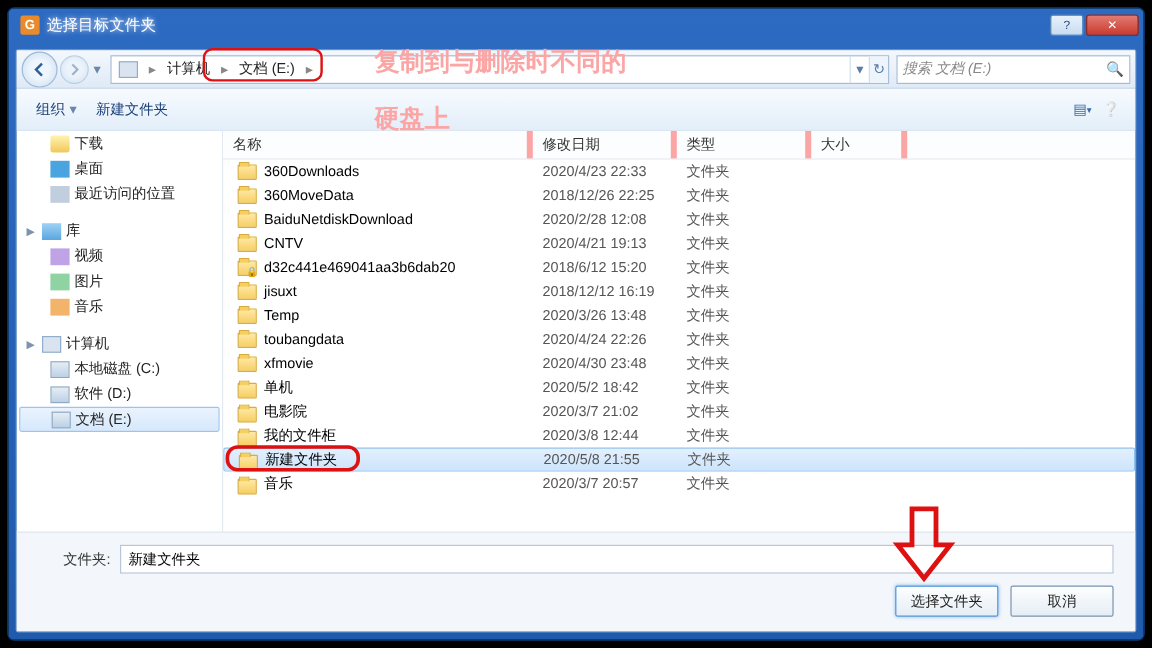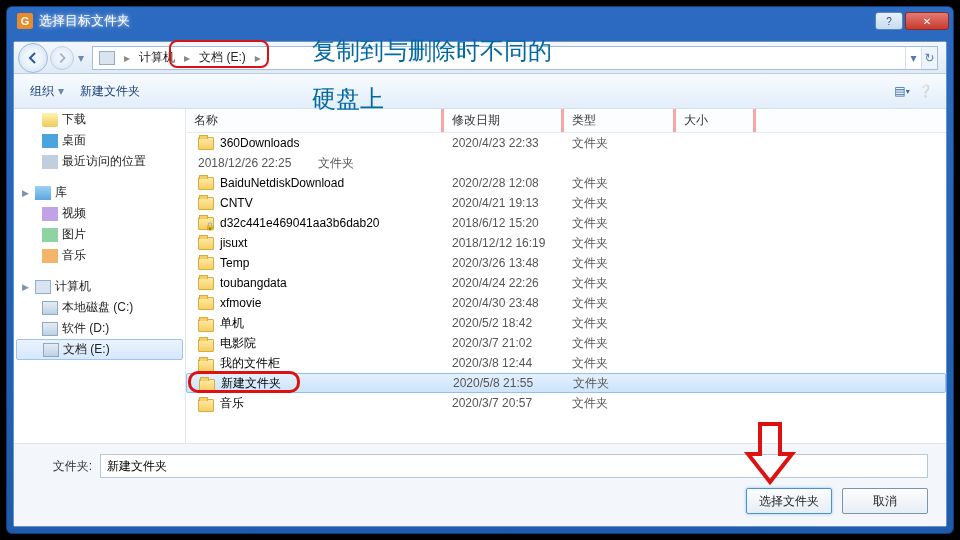--- a/index.html
+++ b/index.html
@@ -31,39 +31,39 @@
 .tree{width:172px;border-right:1px solid #e3e9f0;overflow:auto;padding:0 0}
 .tree .grp{margin-bottom:10px}
 .tree .node{display:flex;align-items:center;height:21px;padding-left:8px;gap:4px;color:#222}
 .tree .node.lvl1{padding-left:28px}
 .tree .node.sel{background:linear-gradient(#eaf3fe,#d6e8fb);border:1px solid #9dc4ef;border-radius:2px;margin:0 2px;padding-left:26px}
 .tree .node.head{font-weight:normal}
 .ticon2{width:16px;height:14px;display:inline-block}
 .tri{width:9px;color:#7d93ae;font-size:9px}
 .list{flex:1;display:flex;flex-direction:column;overflow:hidden}
 .listhdr{height:24px;border-bottom:1px solid #e6ebf1;display:flex;align-items:center;color:#333;background:#fcfdff}
-.listhdr>div{padding:0 8px;border-right:3px solid #fca5a5;height:100%;display:flex;align-items:center}
+.listhdr>div{padding:0 8px;border-right:5px solid #fca5a5;height:100%;display:flex;align-items:center}
 .col-name{width:258px}.col-date{width:120px}.col-type{width:112px}.col-size{width:80px}
 .rows{flex:1;overflow:auto;position:relative}
 .row{height:20px;display:flex;align-items:center;padding-left:4px}
 .row .cell{padding:0 8px}
 .row .c-name{width:254px;display:flex;align-items:flex-end;gap:6px}
 .row .c-date{width:120px;color:#555}.row .c-type{width:112px;color:#555}.row .c-size{width:80px}
 .row.sel{background:linear-gradient(#e3f0fe,#cde4fb);border:1px solid #8fc0ef;border-radius:2px}
 .fic{width:16px;height:13px;background:linear-gradient(#ffe9a8,#f6cf62);border:1px solid #d8ac3e;border-radius:1px;position:relative}
 .fic::before{content:"";position:absolute;top:-3px;left:0;width:7px;height:3px;background:#f6cf62;border:1px solid #d8ac3e;border-bottom:none;border-radius:1px 1px 0 0}
 .fic.lock::after{content:"🔒";position:absolute;font-size:8px;right:-2px;bottom:-2px}
 .bottom{border-top:1px solid #dfe6ee;padding:10px 18px 12px;background:#f3f6fa}
 .frow{display:flex;align-items:center;gap:8px;margin-bottom:10px}
 .frow label{color:#333;width:60px;text-align:right}
 .frow input{flex:1;height:24px;border:1px solid #b7c7da;padding:0 6px;background:#fff}
 .btnrow{display:flex;justify-content:flex-end;gap:10px}
 .btn{min-width:86px;height:26px;border:1px solid #7b93ad;background:linear-gradient(#fdfefe,#e5edf5);border-radius:2px;display:flex;align-items:center;justify-content:center;color:#222}
 .btn.primary{border:1px solid #4a92d8;box-shadow:0 0 3px #8cc1f2}
-.anno{position:absolute;color:#0369a1;font-family:"SimSun","KaiTi",serif;font-size:24px;line-height:30px;pointer-events:none;font-weight:400}
+.anno{position:absolute;color:#fca5a5;font-family:"SimSun","KaiTi",serif;font-size:21px;line-height:30px;pointer-events:none;font-weight:700}
 .arrow{position:absolute;pointer-events:none}
 
 .ico-dl{background:linear-gradient(#fff3b0,#f0c95a);border-radius:2px}
 .ico-desk{background:#4aa4e0}
 .ico-recent{background:#c0cedd}
 .ico-lib{background:linear-gradient(#9ed2f6,#5aa7de)}
 .ico-vid{background:#bfa3e6}
 .ico-pic{background:#8fd3a3}
 .ico-doc{background:#fff;border:1px solid #aac}
 .ico-mus{background:#f2b36a}
@@ -104,20 +104,24 @@
         <span class="crumb sep">▸</span>
         <span class="crumb">计算机</span>
         <span class="crumb sep">▸</span>
         <span class="crumb">文档 (E:)</span>
         <span class="crumb sep">▸</span>
         <span style="flex:1"></span>
         <span class="dd">▾</span>
         <span class="dd" style="background:#eef4fb">↻</span>
       </div>
 
+      <div class="searchbox">
+        <span>搜索 文档 (E:)</span>
+        <span class="mag">🔍</span>
+      </div>
 
       <div class="hilite" style="left:155px;top:-2px;width:100px;height:28px"></div>
     </div>
 
     <div class="toolbar">
       <div class="tbtn">
         <span>组织</span>
           <span style="color:#6b88aa">▾</span>
       </div>
       <div class="tbtn">新建文件夹</div>
@@ -194,20 +198,24 @@
           <div class="row">
               <div class="cell c-name">
                 <span class="fic"></span>
                 <span>360Downloads</span>
               </div>
               <div class="cell c-date">2020/4/23 22:33</div>
               <div class="cell c-type">文件夹</div>
               <div class="cell c-size"></div>
             </div>
             <div class="row">
+              <div class="cell c-name">
+                <span class="fic"></span>
+                <span>360MoveData</span>
+              </div>
               <div class="cell c-date">2018/12/26 22:25</div>
               <div class="cell c-type">文件夹</div>
               <div class="cell c-size"></div>
             </div>
             <div class="row">
               <div class="cell c-name">
                 <span class="fic"></span>
                 <span>BaiduNetdiskDownload</span>
               </div>
               <div class="cell c-date">2020/2/28 12:08</div>

